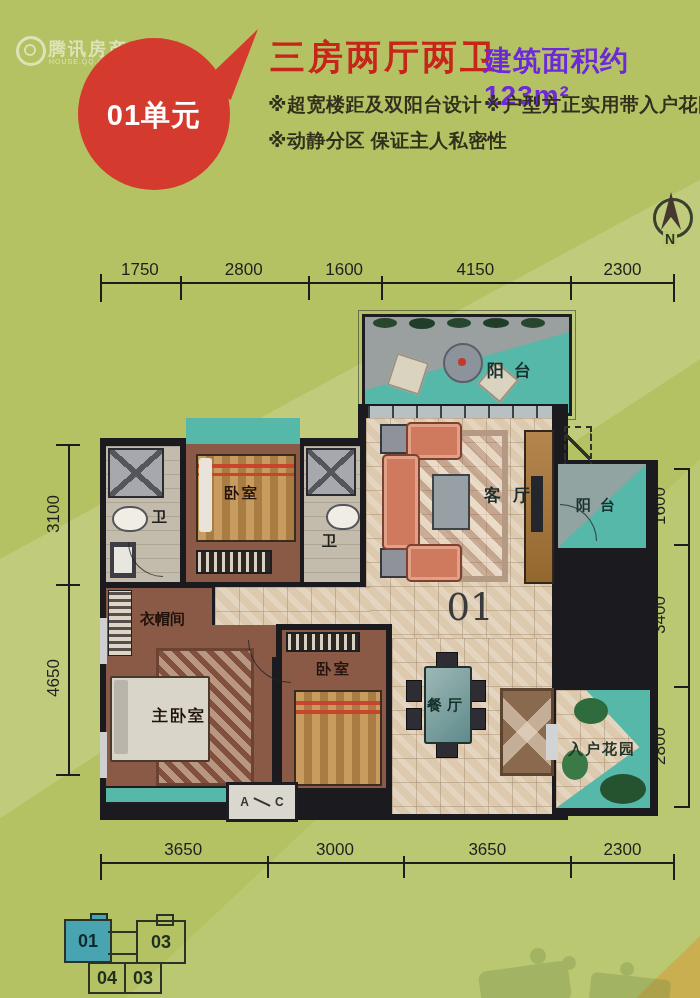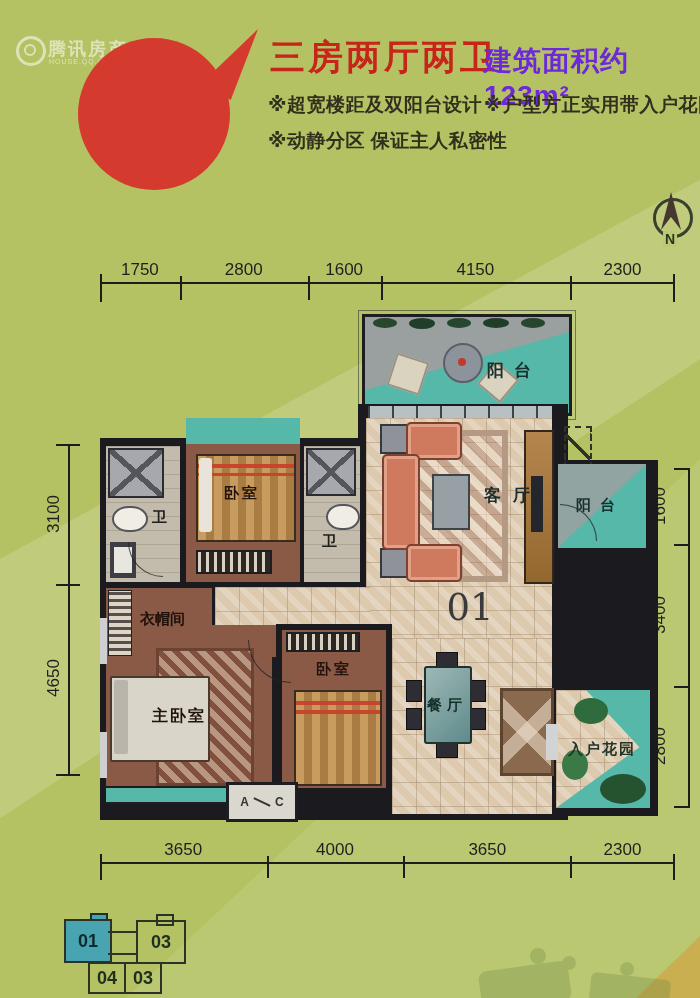--- a/index.html
+++ b/index.html
@@ -96,20 +96,21 @@
   <div class="wm" style="width:130px;height:34px;margin-top:26px;">
     <span class="wm-circle">
         <i></i>
       </span>
     <span class="wm-brand">腾讯房产</span>
     <span class="wm-sub">HOUSE.QQ.COM</span>
   </div>
 
   <div class="bubble-tail"></div>
   <div class="bubble">
+    <div class="bubble-l2">01单元</div>
   </div>
 
   <div class="title">三房两厅两卫</div>
   <div class="area">建筑面积约123m²</div>
   <div class="feat" style="left:268px;top:92px;">※超宽楼距及双阳台设计</div>
   <div class="feat" style="left:484px;top:92px;">※户型方正实用带入户花园</div>
   <div class="feat" style="left:268px;top:128px;">※动静分区 保证主人私密性</div>
 
   <div class="compass">
     <div class="ring"></div>
@@ -133,21 +134,21 @@
   </div>
 
   <div class="abs" style="left:100px;top:838px;width:575px;height:40px;">
     <div class="hline" style="left:0;right:0;top:24px;"></div>
     <div class="vtick" style="left:0;top:16px;height:26px;"></div>
     <div class="vtick" style="left:28.97%;top:18px;height:22px;"></div>
     <div class="vtick" style="left:52.78%;top:18px;height:22px;"></div>
     <div class="vtick" style="left:81.75%;top:18px;height:22px;"></div>
     <div class="vtick" style="left:100%;top:16px;height:26px;margin-left:-2px;"></div>
     <span class="dimlabel" style="left:14.48%;top:2px;">3650</span>
-    <span class="dimlabel" style="left:40.87%;top:2px;">4000</span>
+    <span class="dimlabel" style="left:40.87%;top:2px;">3000</span>
     <span class="dimlabel" style="left:67.36%;top:2px;">3650</span>
     <span class="dimlabel" style="left:90.87%;top:2px;">2300</span>
   </div>
 
   <div class="abs" style="left:44px;top:438px;width:44px;height:344px;">
     <div class="vline" style="left:24px;top:6px;height:332px;"></div>
     <div class="htick" style="left:12px;width:24px;top:6px;"></div>
     <div class="htick" style="left:12px;width:24px;top:146px;"></div>
     <div class="htick" style="left:12px;width:24px;top:336px;"></div>
     <span class="vlabel" style="left:-20px;top:66px;">3100</span>

